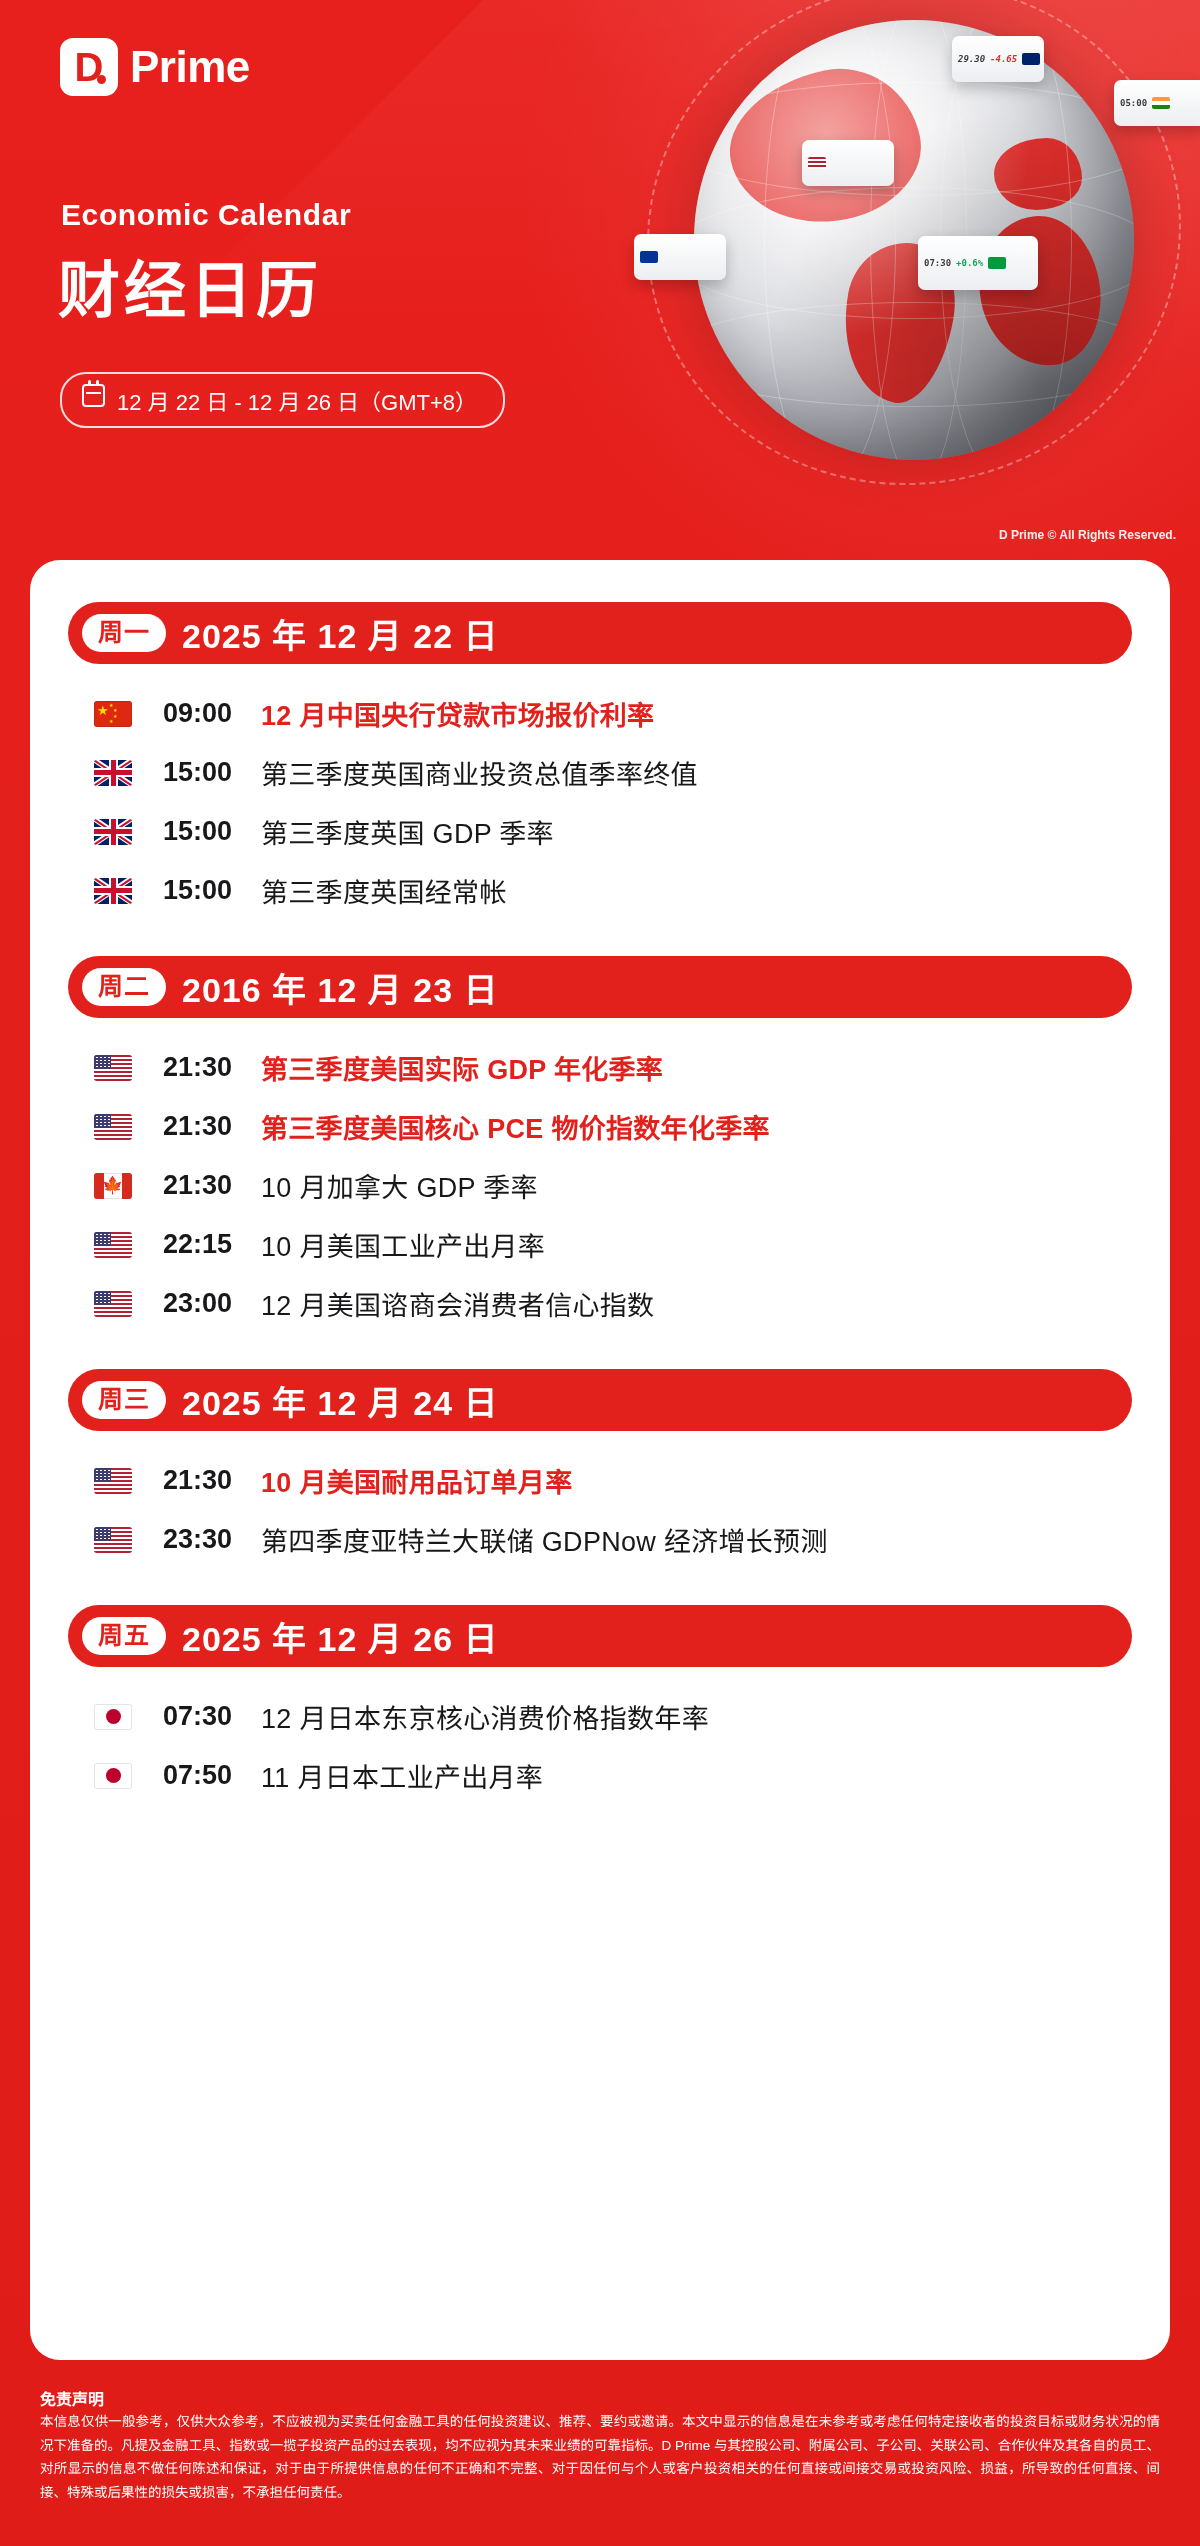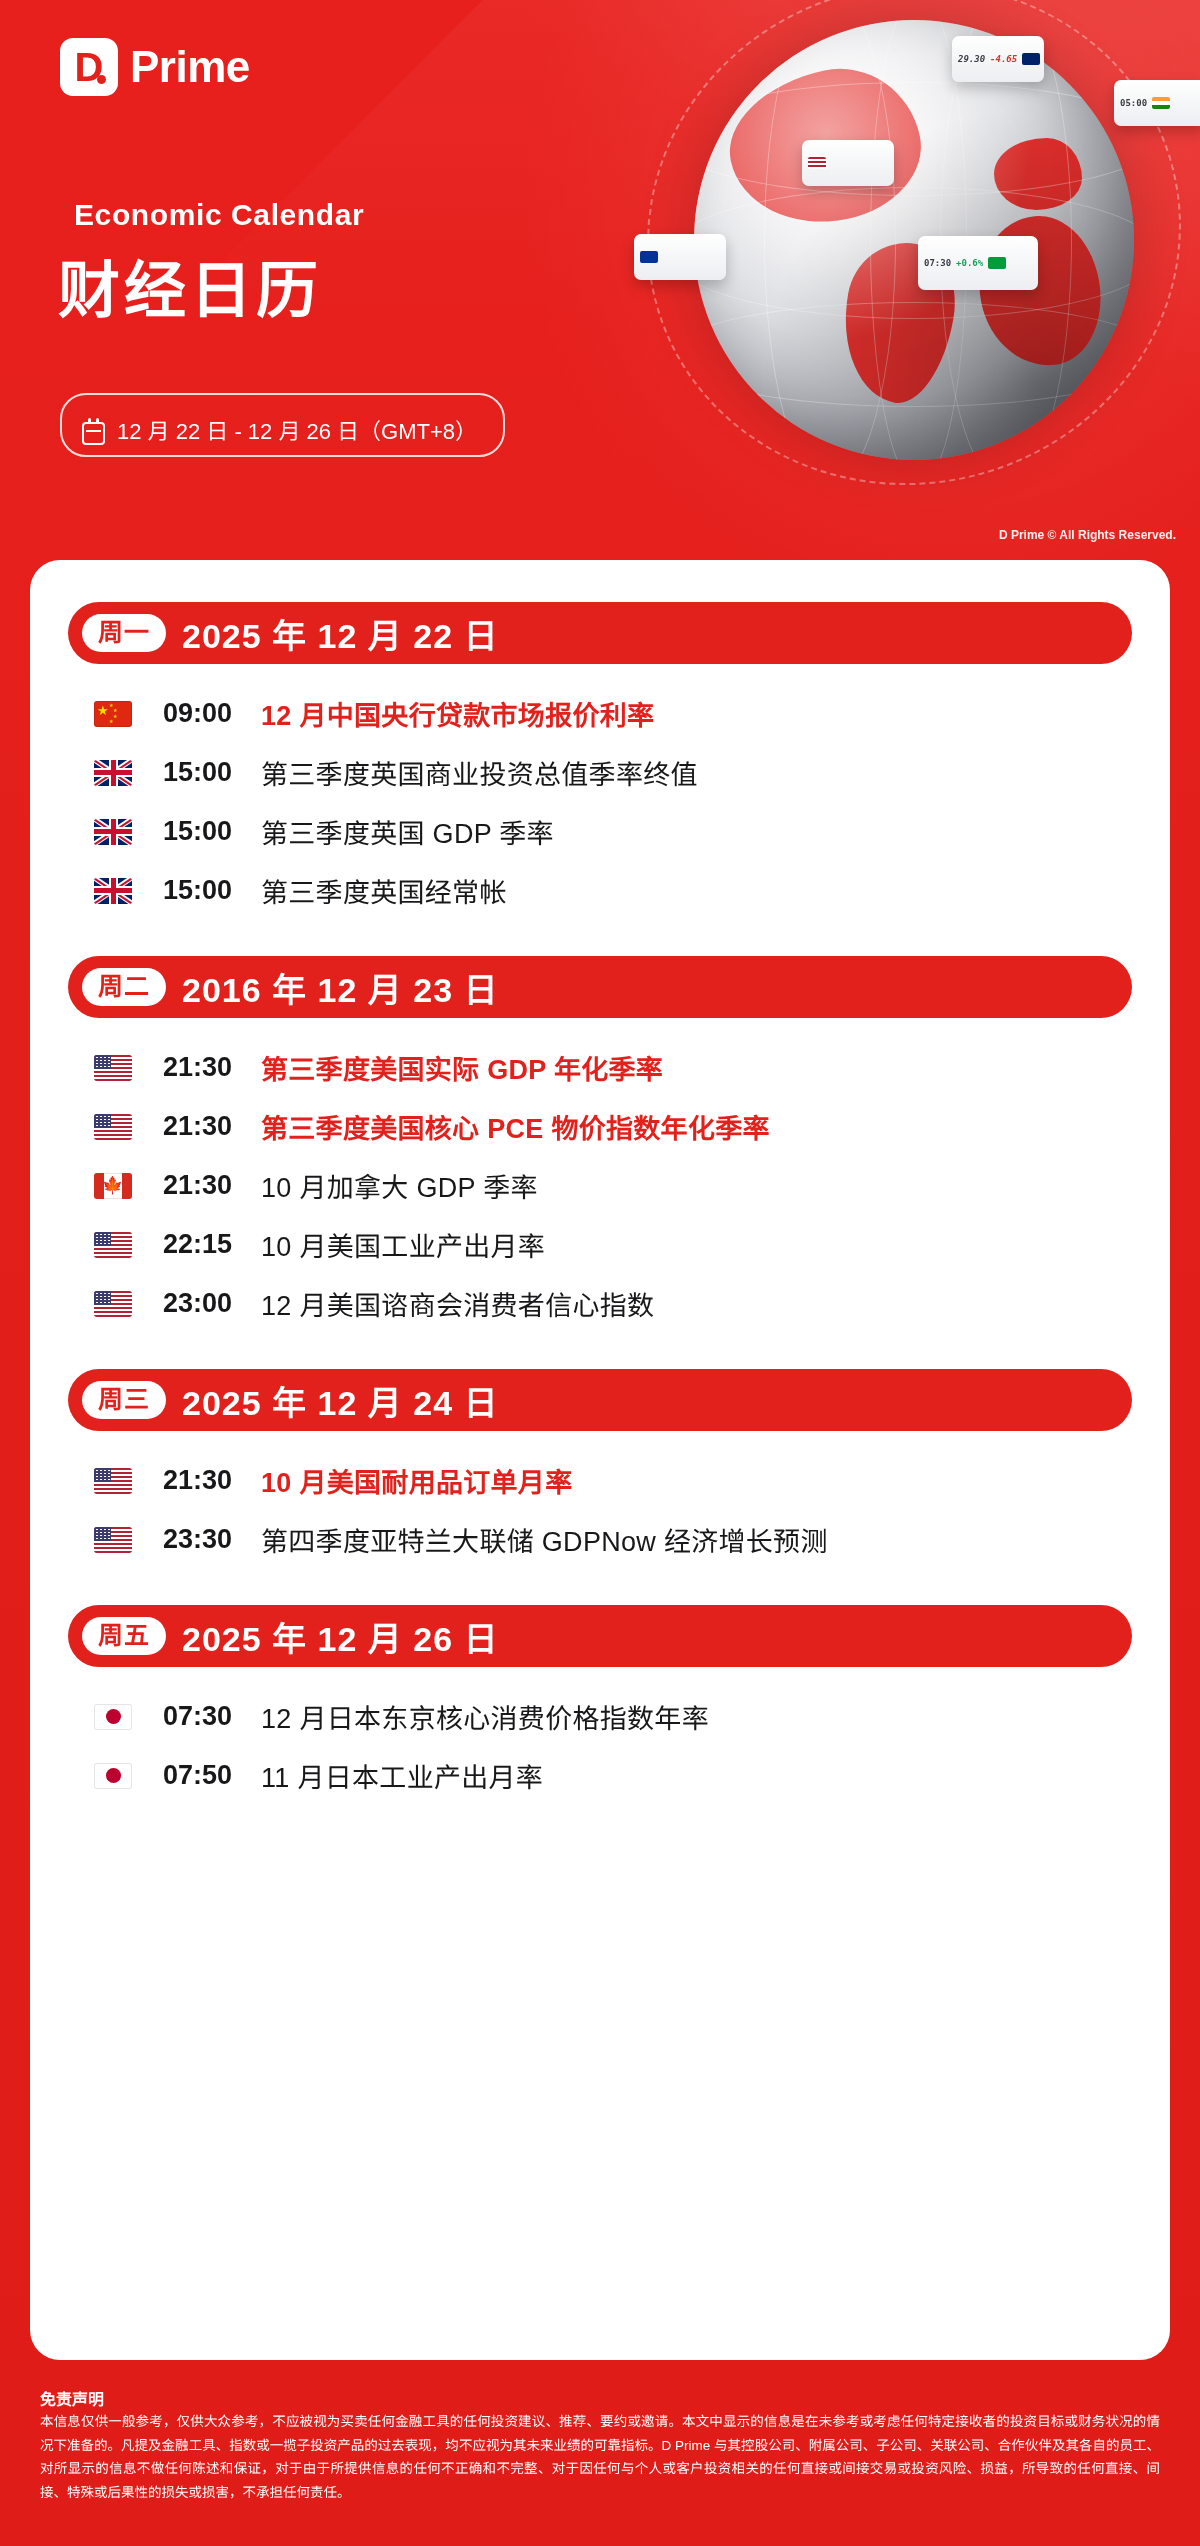--- a/index.html
+++ b/index.html
@@ -129,34 +129,34 @@
   .brand-mark .dot {
     position: absolute; right: 12px; bottom: 12px;
     width: 9px; height: 9px; border-radius: 50%;
     background: #e2211d;
   }
   .brand-name {
     color: #ffffff; font-size: 44px; font-weight: 700;
     letter-spacing: -0.5px;
   }
   .hdr-en {
-    position: absolute; top: 198px; left: 74px;
+    position: absolute; top: 198px; left: 61px;
     color: #ffffff; font-size: 30px; font-weight: 700; letter-spacing: 0.6px;
   }
   .hdr-cn {
     position: absolute; top: 240px; left: 58px;
     color: #ffffff; font-size: 62px; font-weight: 700; letter-spacing: 4px;
   }
   .date-pill {
     position: absolute; top: 372px; left: 60px;
-    display: inline-flex; align-items: flex-end; gap: 12px;
+    display: inline-flex; align-items: flex-start; gap: 12px;
     border: 2px solid rgba(255,255,255,0.85);
     border-radius: 26px;
-    padding: 18px 26px 10px 20px;
-    color: #ffffff; font-size: 22px; margin-top: 21px;
+    padding: 10px 26px 10px 20px;
+    color: #ffffff; font-size: 22px;
   }
   .cal-ico {
     width: 23px; height: 23px;
     border: 2px solid #ffffff; border-radius: 4px;
     position: relative; flex: 0 0 auto;
   }
   .cal-ico:before, .cal-ico:after {
     content: ""; position: absolute; top: -6px;
     width: 3px; height: 6px; background: #ffffff; border-radius: 2px;
   }

